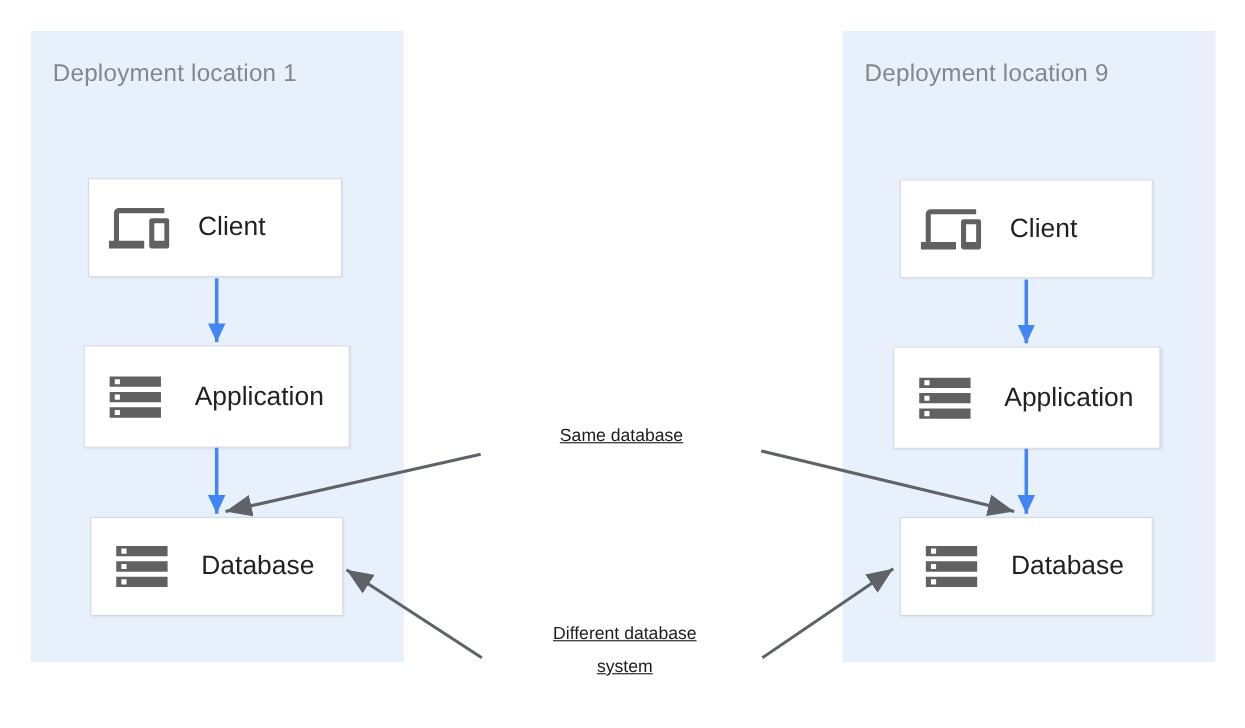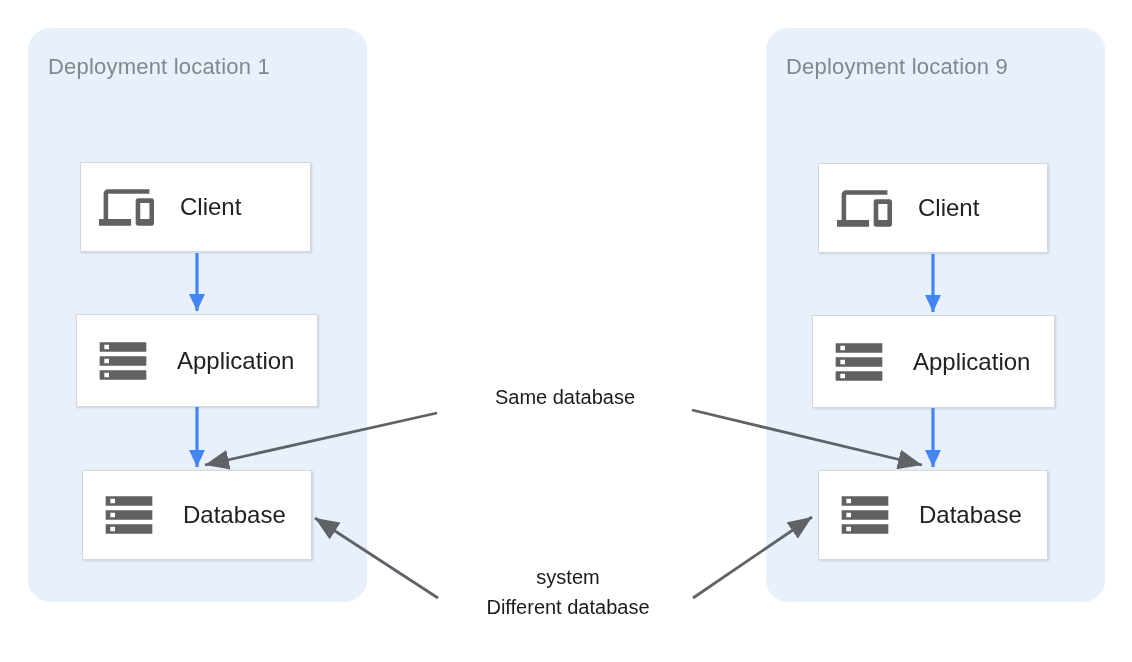--- a/index.html
+++ b/index.html
@@ -14,21 +14,20 @@
     height: 662px;
     background: #ffffff;
     overflow: hidden;
   }
   .panel {
     position: absolute;
     top: 28px;
     width: 339px;
     height: 574px;
     background: #e8f0fb;
-    border-radius: 22px;
   }
   .panel-1 { left: 28px; }
   .panel-2 { left: 766px; }
   .panel-title {
     position: absolute;
     left: 20px;
     top: 24px;
     font-size: 22px;
     line-height: 30px;
     color: #82878c;
@@ -80,23 +79,24 @@
   }
   .annot-line {
     stroke: #5f6368;
     stroke-width: 2.8px;
     fill: none;
   }
   .annotation {
     position: absolute;
     width: 250px;
     text-align: center;
-    font-size: 20px;
+    font-size: 16px;
     line-height: 30px;
     color: #1b1b1b;
+    text-decoration: underline;
   }
   .annotation-same { left: 440px; top: 382px; }
   .annotation-diff { left: 443px; top: 562px; }
 </style>
 </head>
 <body>
 
 <div class="canvas">
 
   <section class="panel panel-1">
@@ -182,17 +182,17 @@
 
     <path class="annot-line" marker-end="url(#grayHead)" d="M438,598 L315,518"></path>
     <path class="annot-line" marker-end="url(#grayHead)" d="M693,598 L812,517"></path>
   </svg>
 
   <div class="annotation annotation-same">
     <div>Same database</div>
   </div>
 
   <div class="annotation annotation-diff">
+    <div>Different database</div>
     <div>system</div>
-    <div>Different database</div>
   </div>
 
 </div>
 
 </body></html>

